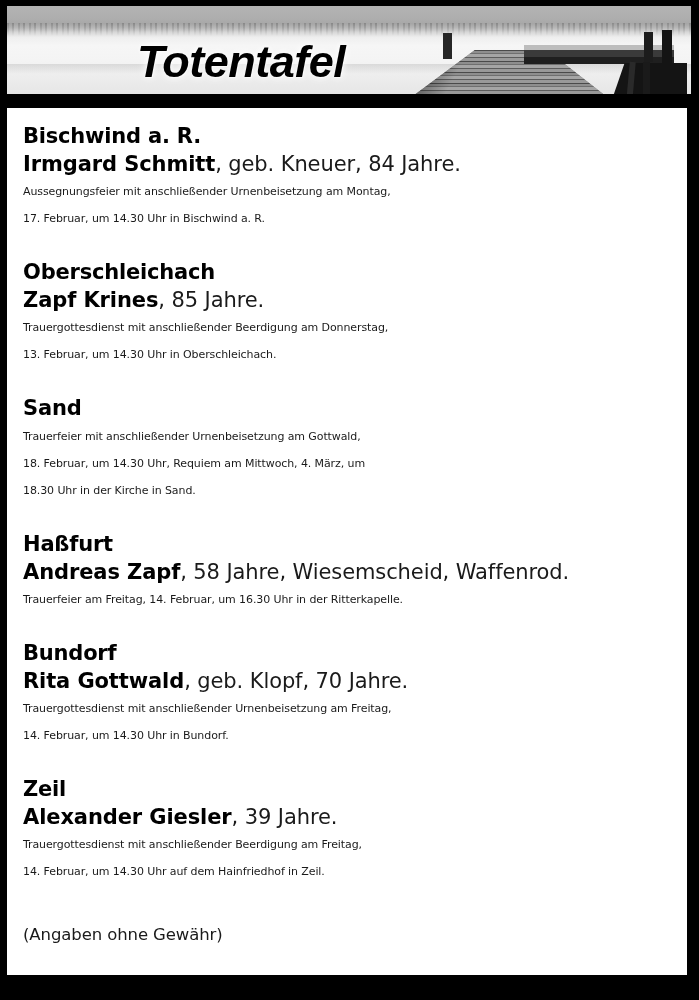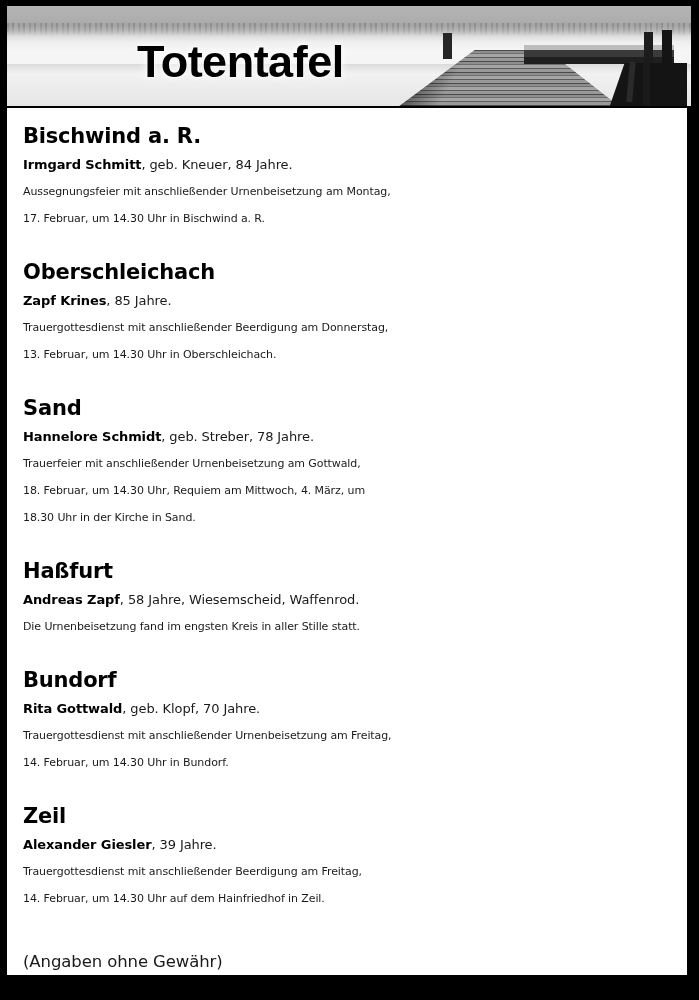--- a/index.html
+++ b/index.html
@@ -22,23 +22,24 @@
     box-sizing: border-box;
     overflow: hidden;
   }
 
   
   .banner {
     position: absolute;
     left: 7px;
     top: 6px;
     width: 684px;
-    height: 100px;
+    height: 88px;
     overflow: hidden;
     background: #f2f2f2;
+    font-style: italic;
   }
 
   
   .banner-sky {
     position: absolute;
     inset: 0;
     background: linear-gradient(to bottom,
       #b3b3b3 0%,
       #aeaeae 14%,
       #a8a8a8 20%,
@@ -226,21 +227,21 @@
     font-weight: bold;
     font-size: 21px;
     line-height: 28px;
     color: #000000;
     letter-spacing: -0.2px;
   }
 
   .entry-person {
     margin: 0;
     font-family: "DejaVu Sans", sans-serif;
-    font-size: 13px;
+    font-size: 21px;
     line-height: 27px;
     color: #1a1a1a;
     letter-spacing: -0.1px;
   }
   .entry-person .name {
     font-weight: bold;
     color: #000000;
   }
 
   .entry-line {
@@ -298,30 +299,29 @@
 
     <div class="entry">
       <h2 class="entry-place">Oberschleichach</h2>
       <p class="entry-person"><span class="name">Zapf Krines</span><span>, 85 Jahre.</span></p>
       <p class="entry-line">Trauergottesdienst mit anschließender Beerdigung am Donnerstag,</p>
       <p class="entry-line">13. Februar, um 14.30 Uhr in Oberschleichach.</p>
     </div>
 
     <div class="entry">
       <h2 class="entry-place">Sand</h2>
-      <p class="entry-person"><span class="name">Hannelore Schmidt</span><span>, geb. Streber, 78 Jahre.</span></p>
       <p class="entry-line">Trauerfeier mit anschließender Urnenbeisetzung am Gottwald,</p>
       <p class="entry-line">18. Februar, um 14.30 Uhr, Requiem am Mittwoch, 4. März, um</p>
       <p class="entry-line">18.30 Uhr in der Kirche in Sand.</p>
     </div>
 
     <div class="entry">
       <h2 class="entry-place">Haßfurt</h2>
       <p class="entry-person"><span class="name">Andreas Zapf</span><span>, 58 Jahre, Wiesemscheid, Waffenrod.</span></p>
-      <p class="entry-line">Die Urnenbeisetzung fand im engsten Kreis in aller Stille statt.</p>
+      <p class="entry-line">Trauerfeier am Freitag, 14. Februar, um 16.30 Uhr in der Ritterkapelle.</p>
     </div>
 
     <div class="entry">
       <h2 class="entry-place">Bundorf</h2>
       <p class="entry-person"><span class="name">Rita Gottwald</span><span>, geb. Klopf, 70 Jahre.</span></p>
       <p class="entry-line">Trauergottesdienst mit anschließender Urnenbeisetzung am Freitag,</p>
       <p class="entry-line">14. Februar, um 14.30 Uhr in Bundorf.</p>
     </div>
 
     <div class="entry">

